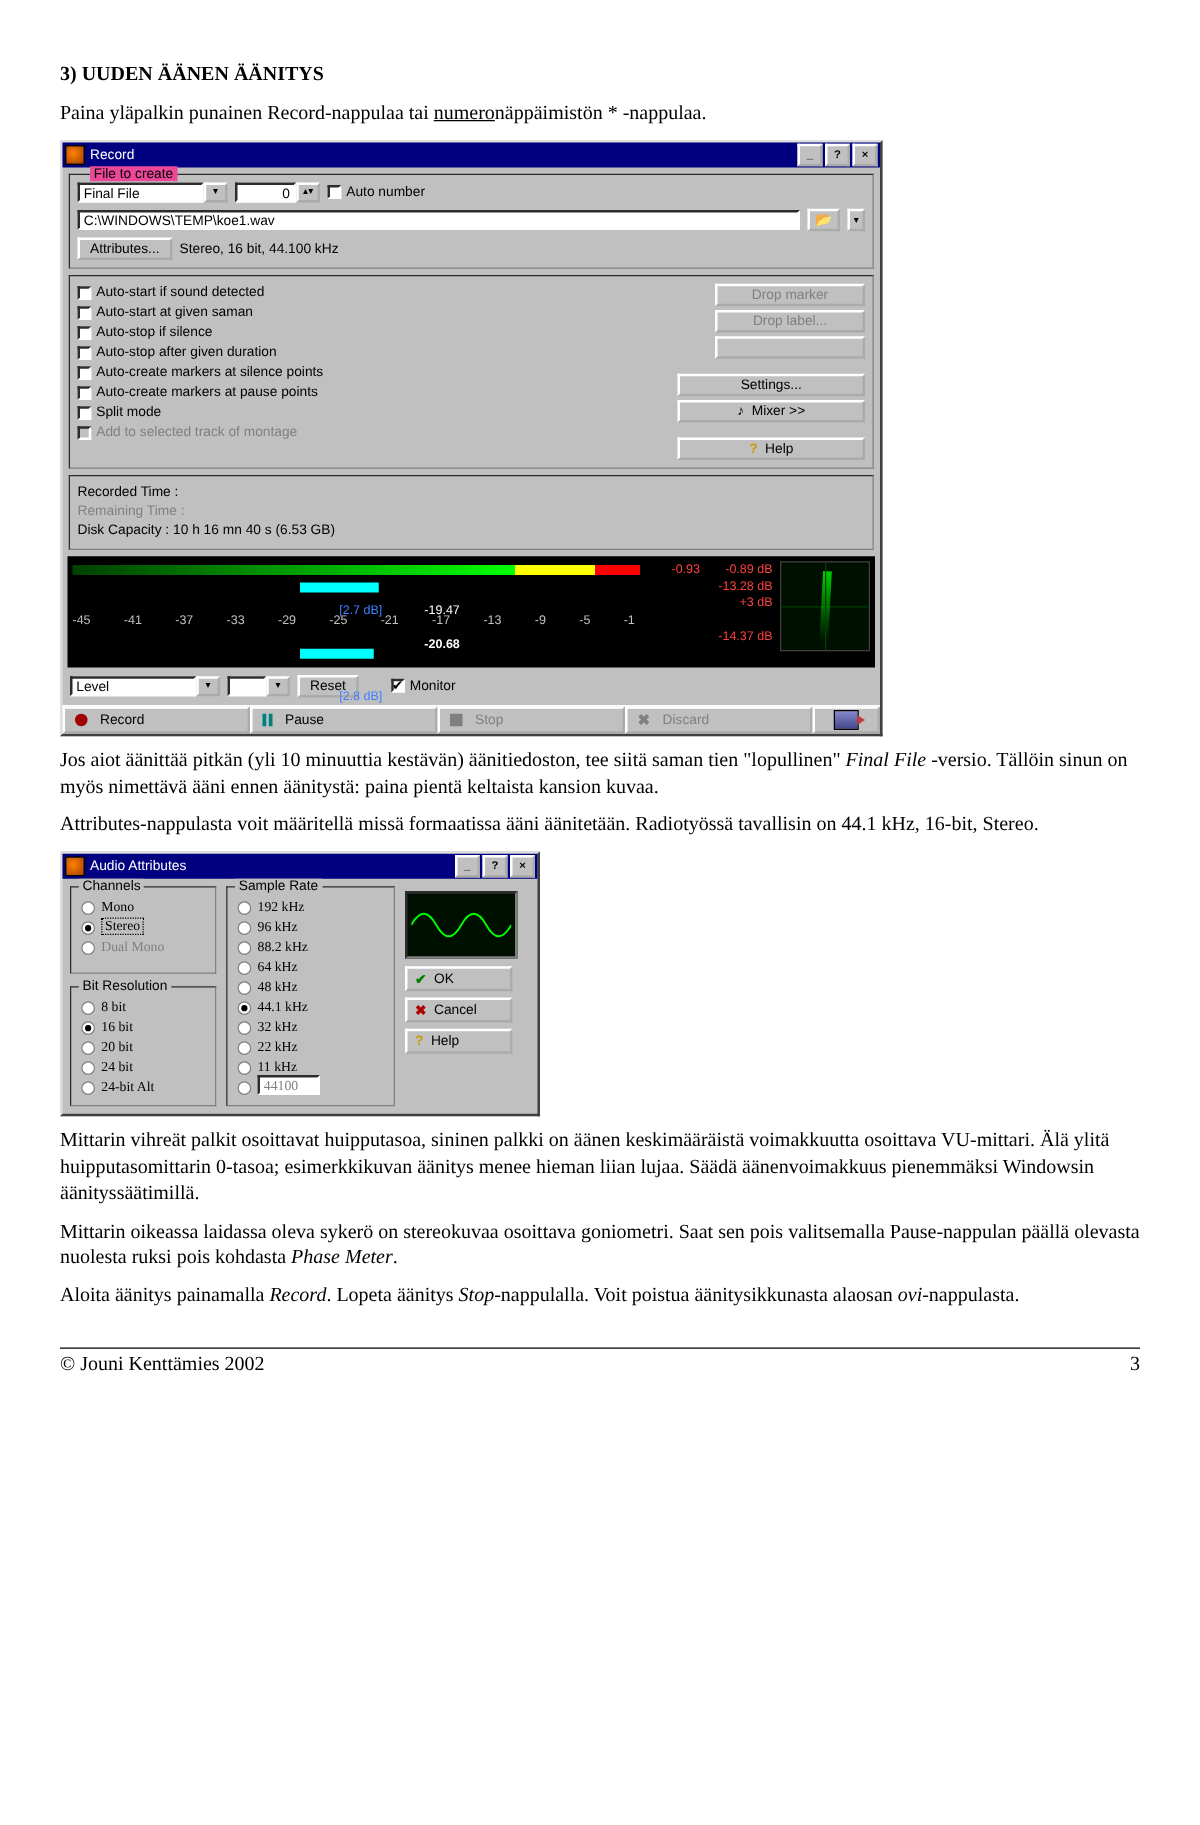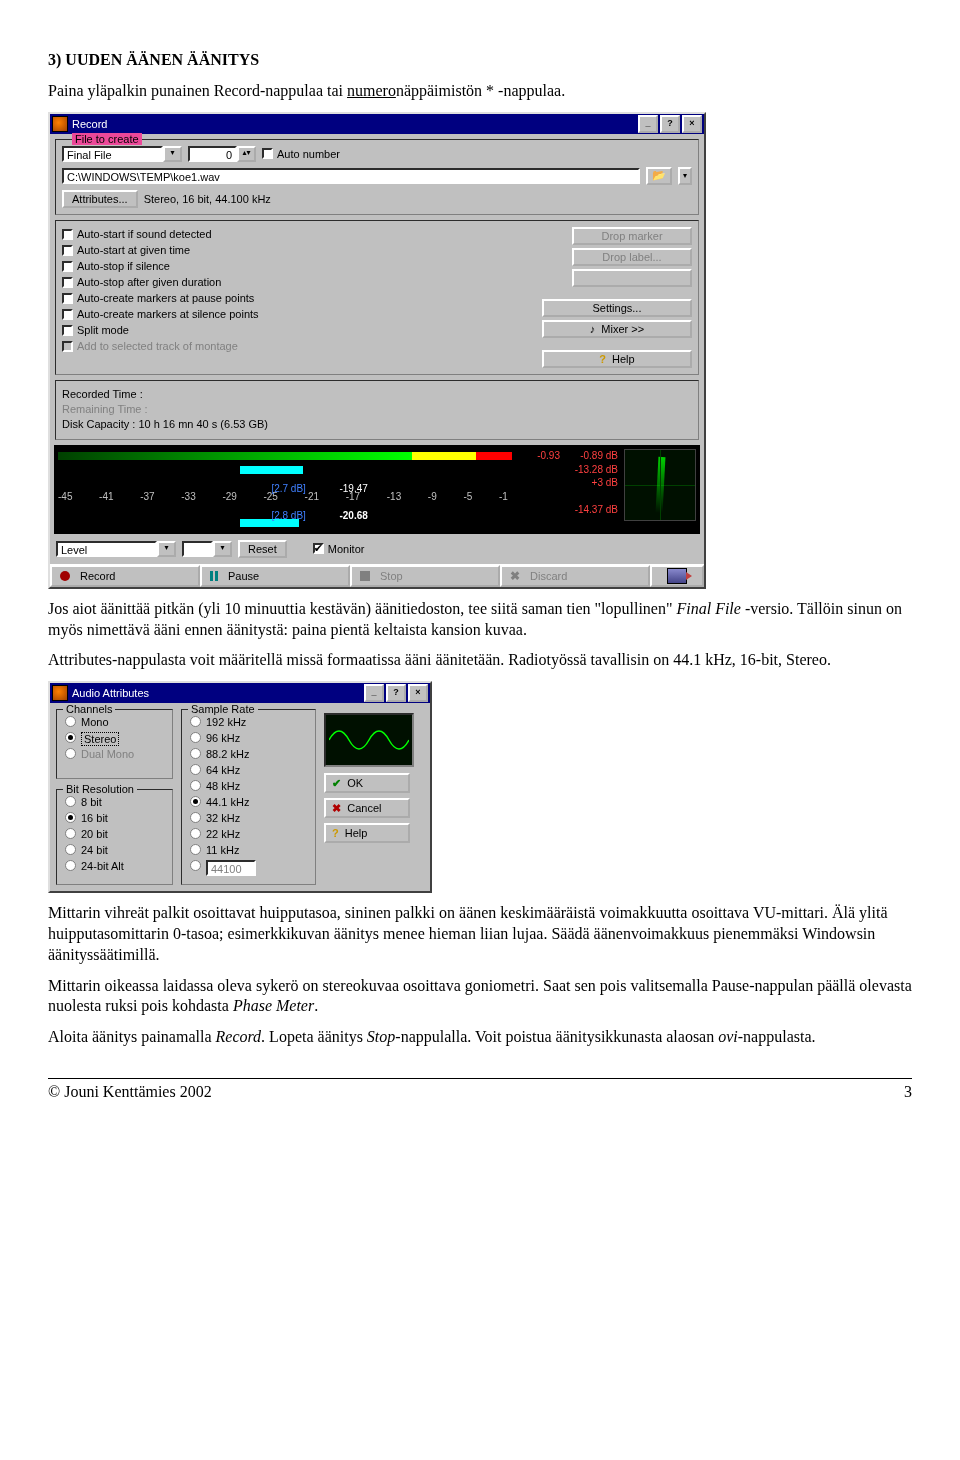--- a/index.html
+++ b/index.html
@@ -56,21 +56,21 @@
   .icon-stop { width: 10px; height: 10px; background: #808080; }
   .icon-discard { font-size: 12px; color: #808080; font-weight: bold; }
   .icon-door { width: 18px; height: 14px; background: linear-gradient(#8888cc,#444488); border: 1px solid #000; position: relative; }
   .icon-door::after { content: ""; position: absolute; right: -6px; top: 3px; width: 0; height: 0; border-top: 4px solid transparent; border-bottom: 4px solid transparent; border-left: 6px solid #c04040; }
 
   
   .aa-win { width: 380px; }
   .panel-row { display: flex; gap: 8px; margin: 6px; }
   .panel { border: 1px inset #808080; padding: 6px 8px 8px 8px; flex: 1; position: relative; }
   .panel .plabel { position: absolute; top: -7px; left: 6px; background: #c0c0c0; padding: 0 3px; }
-  .radio { display: flex; align-items: flex-start; gap: 5px; height: 16px; }
+  .radio { display: flex; align-items: flex-end; gap: 5px; height: 16px; font-family: Liberation Serif, serif; }
   .radio .r { width: 11px; height: 11px; border: 1px solid #808080; border-radius: 50%; background: #fff; display: flex; align-items: center; justify-content: center; box-sizing: border-box; }
   .radio .r.sel::after { content: ""; width: 5px; height: 5px; background: #000; border-radius: 50%; }
   .radio.disabled { color: #808080; }
   .wave-prev { width: 86px; height: 50px; background: #001000; border: 2px inset #808080; margin-bottom: 6px; display: flex; align-items: center; justify-content: center; }
   .wave-prev svg path { stroke: #00ff00; stroke-width: 1.5; fill: none; }
   .aa-btn { display: flex; align-items: center; gap: 6px; width: 86px; height: 20px; background: #c0c0c0; border: 2px outset #fff; padding: 2px 6px; box-sizing: border-box; margin-bottom: 5px; font-size: 11px; }
   .pagenum { float: right; }
   .footerline { border-top: 1px solid #000; padding-top: 4px; margin-top: 30px; }
 </style>
 </head>
@@ -124,37 +124,37 @@
     </div>
 
     <div class="grp" style="display:flex;">
       <div style="flex:1; display:flex; flex-direction:column; gap:1px;">
         <label class="chk">
             <span class="box"></span>
             <span>Auto-start if sound detected</span>
           </label>
         <label class="chk">
             <span class="box"></span>
-            <span>Auto-start at given time</span>
+            <span>Auto-start at given saman</span>
           </label>
         <label class="chk">
             <span class="box"></span>
             <span>Auto-stop if silence</span>
           </label>
         <label class="chk">
             <span class="box"></span>
             <span>Auto-stop after given duration</span>
           </label>
         <label class="chk">
             <span class="box"></span>
+            <span>Auto-create markers at silence points</span>
+          </label>
+        <label class="chk">
+            <span class="box"></span>
             <span>Auto-create markers at pause points</span>
-          </label>
-        <label class="chk">
-            <span class="box"></span>
-            <span>Auto-create markers at silence points</span>
           </label>
         <label class="chk">
             <span class="box"></span>
             <span>Split mode</span>
           </label>
         <label class="chk disabled">
             <span class="box" style="background:#c0c0c0;"></span>
             <span>Add to selected track of montage</span>
           </label>
       </div>
@@ -223,21 +223,21 @@
               <span>-21</span>
               <span>-17</span>
               <span>-13</span>
               <span>-9</span>
               <span>-5</span>
               <span>-1</span>
           </div>
 
           <div class="meter-row" style="height:12px;">
             <div style="flex:1; position:relative;">
-              <span style="position:absolute; left:47%; color:#4080ff; font-size:10px;">[2.8 dB]</span>
+              <span style="position:absolute; left:47%; color:#4080ff; font-size:10px;margin-top:42px;">[2.8 dB]</span>
               <span style="position:absolute; left:62%; color:#fff; font-size:10px;font-weight:bold;">-20.68</span>
             </div>
             <span class="meter-text" style="color:#ff4040; width:106px; text-align:right;">-14.37 dB</span>
           </div>
 
           <div class="meter-row">
             <div class="meter-bar">
                 <div style="flex:40;"></div>
                 <div style="flex:13; background:#00ffff;"></div>
                 <div style="flex:47;"></div>

